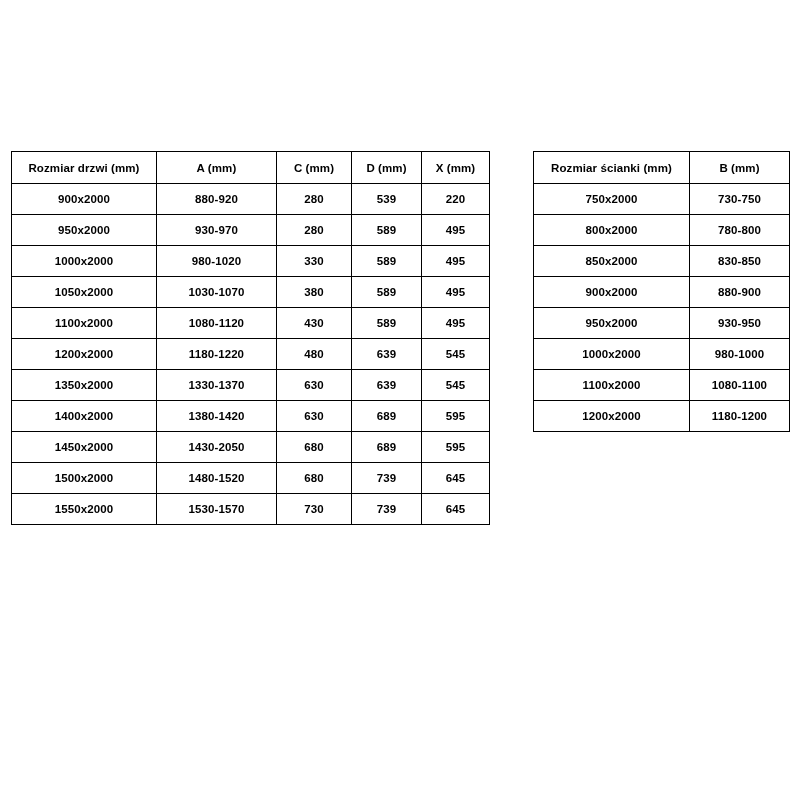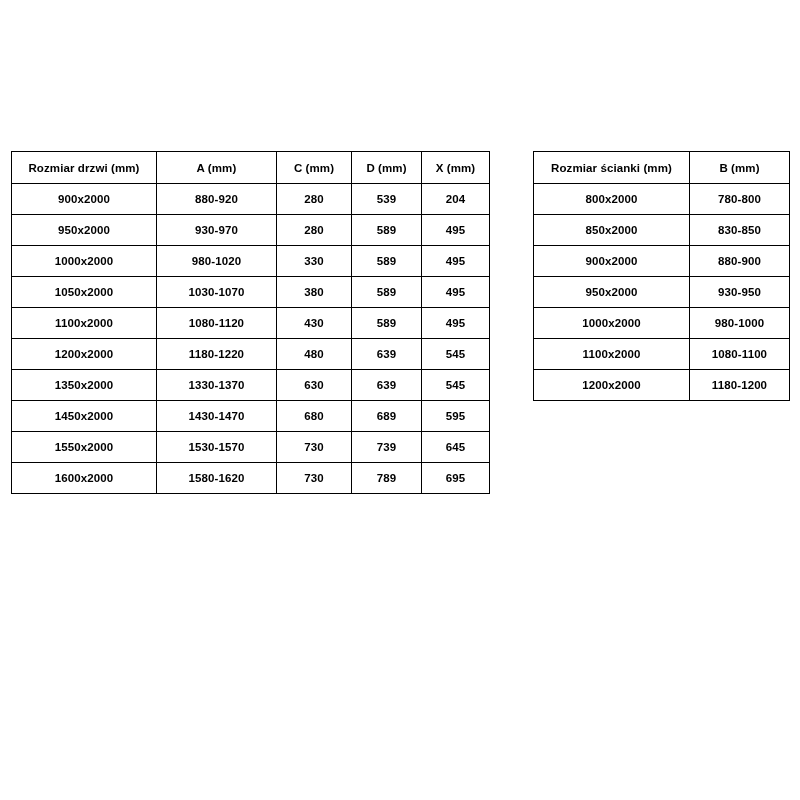--- a/index.html
+++ b/index.html
@@ -88,21 +88,21 @@
           <th>D (mm)</th>
           <th>X (mm)</th>
         </tr>
       </thead>
       <tbody>
         <tr>
           <td>900x2000</td>
           <td>880-920</td>
           <td>280</td>
           <td>539</td>
-          <td>204</td>
+          <td>220</td>
         </tr>
         <tr>
           <td>950x2000</td>
           <td>930-970</td>
           <td>280</td>
           <td>589</td>
           <td>495</td>
         </tr>
         <tr>
           <td>1000x2000</td>
@@ -133,58 +133,69 @@
           <td>545</td>
         </tr>
         <tr>
           <td>1350x2000</td>
           <td>1330-1370</td>
           <td>630</td>
           <td>639</td>
           <td>545</td>
         </tr>
         <tr>
+          <td>1400x2000</td>
+          <td>1380-1420</td>
+          <td>630</td>
+          <td>689</td>
+          <td>595</td>
+        </tr>
+        <tr>
           <td>1450x2000</td>
-          <td>1430-1470</td>
+          <td>1430-2050</td>
           <td>680</td>
           <td>689</td>
           <td>595</td>
+        </tr>
+        <tr>
+          <td>1500x2000</td>
+          <td>1480-1520</td>
+          <td>680</td>
+          <td>739</td>
+          <td>645</td>
         </tr>
         <tr>
           <td>1550x2000</td>
           <td>1530-1570</td>
           <td>730</td>
           <td>739</td>
           <td>645</td>
-        </tr>
-        <tr>
-          <td>1600x2000</td>
-          <td>1580-1620</td>
-          <td>730</td>
-          <td>789</td>
-          <td>695</td>
         </tr>
       </tbody>
     </table>
   </div>
 
   <div id="wall-table-wrap">
     <table class="spec" id="wall-table">
       <colgroup>
         <col class="c0">
           <col class="c1">
       </colgroup>
       <thead>
         <tr>
           <th>Rozmiar ścianki (mm)</th>
           <th>B (mm)</th>
         </tr>
       </thead>
       <tbody>
         <tr>
+          <td>750x2000</td>
+          <td>730-750</td>
+        </tr>
+        <tr>
           <td>800x2000</td>
           <td>780-800</td>
         </tr>
         <tr>
           <td>850x2000</td>
           <td>830-850</td>
         </tr>
         <tr>
           <td>900x2000</td>
           <td>880-900</td>

